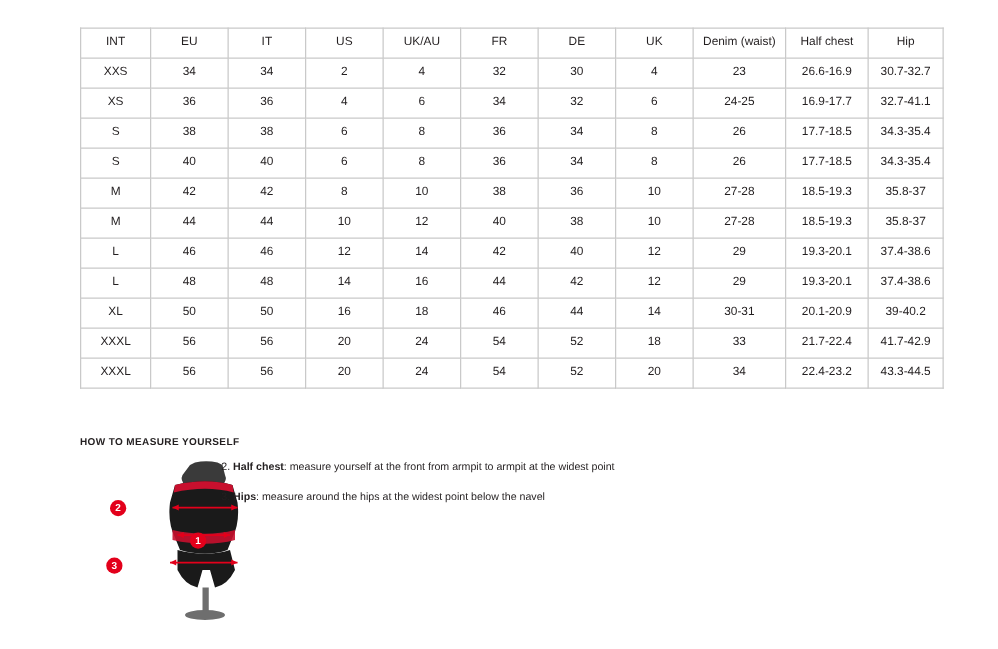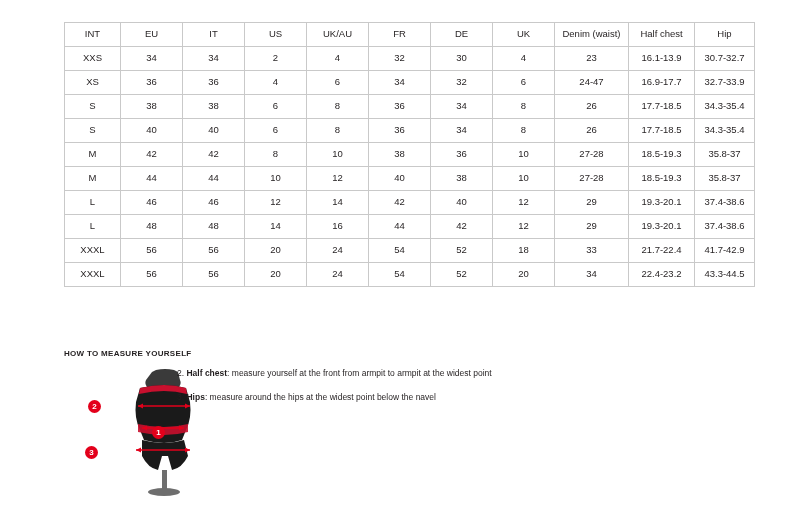--- a/index.html
+++ b/index.html
@@ -146,35 +146,35 @@
       <tr>
         <td>XXS</td>
         <td>34</td>
         <td>34</td>
         <td>2</td>
         <td>4</td>
         <td>32</td>
         <td>30</td>
         <td>4</td>
         <td>23</td>
-        <td>16.1-13.9</td>
+        <td>26.6-16.9</td>
         <td>30.7-32.7</td>
       </tr>
       <tr>
         <td>XS</td>
         <td>36</td>
         <td>36</td>
         <td>4</td>
         <td>6</td>
         <td>34</td>
         <td>32</td>
         <td>6</td>
-        <td>24-47</td>
+        <td>24-25</td>
         <td>16.9-17.7</td>
-        <td>32.7-33.9</td>
+        <td>32.7-41.1</td>
       </tr>
       <tr>
         <td>S</td>
         <td>38</td>
         <td>38</td>
         <td>6</td>
         <td>8</td>
         <td>36</td>
         <td>34</td>
         <td>8</td>
@@ -241,20 +241,33 @@
         <td>14</td>
         <td>16</td>
         <td>44</td>
         <td>42</td>
         <td>12</td>
         <td>29</td>
         <td>19.3-20.1</td>
         <td>37.4-38.6</td>
       </tr>
       <tr>
+        <td>XL</td>
+        <td>50</td>
+        <td>50</td>
+        <td>16</td>
+        <td>18</td>
+        <td>46</td>
+        <td>44</td>
+        <td>14</td>
+        <td>30-31</td>
+        <td>20.1-20.9</td>
+        <td>39-40.2</td>
+      </tr>
+      <tr>
         <td>XXXL</td>
         <td>56</td>
         <td>56</td>
         <td>20</td>
         <td>24</td>
         <td>54</td>
         <td>52</td>
         <td>18</td>
         <td>33</td>
         <td>21.7-22.4</td>

